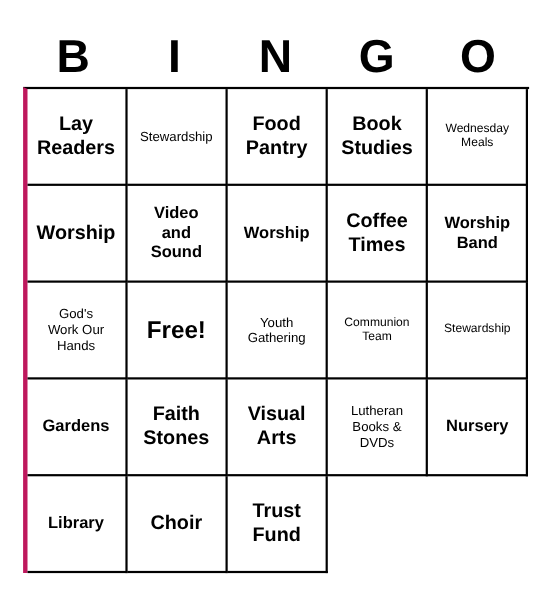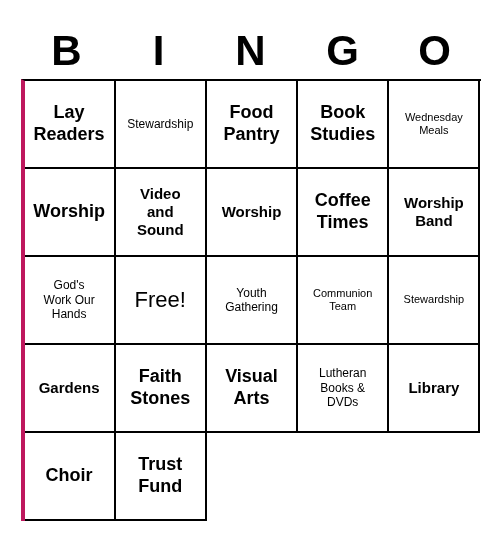--- a/index.html
+++ b/index.html
@@ -57,21 +57,21 @@
     }
     .size-small {
       font-size: 12px;
       text-align: center;
     }
     .size-xsmall {
       font-size: 11px;
     }
     .free-cell {
       font-size: 22px;
-      font-weight: normal;
+      font-weight: bold;
     }
   </style>
 </head>
 <body>
 
 <div class="bingo-card">
   <div class="bingo-header">
   <div class="bingo-header-cell">B</div>
       <div class="bingo-header-cell">I</div>
       <div class="bingo-header-cell">N</div>
@@ -130,20 +130,23 @@
       <div class="bingo-cell">
         <span class="cell-text size-large">Faith<br>Stones</span>
       </div>
       <div class="bingo-cell">
         <span class="cell-text size-large">Visual<br>Arts</span>
       </div>
       <div class="bingo-cell">
         <span class="cell-text size-small">Lutheran<br>Books &amp;<br>DVDs</span>
       </div>
       <div class="bingo-cell">
+        <span class="cell-text size-medium">Nursery</span>
+      </div>
+      <div class="bingo-cell">
         <span class="cell-text size-medium">Library</span>
       </div>
       <div class="bingo-cell">
         <span class="cell-text size-large">Choir</span>
       </div>
       <div class="bingo-cell">
         <span class="cell-text size-large">Trust<br>Fund</span>
       </div>
     </div>
 </div>

